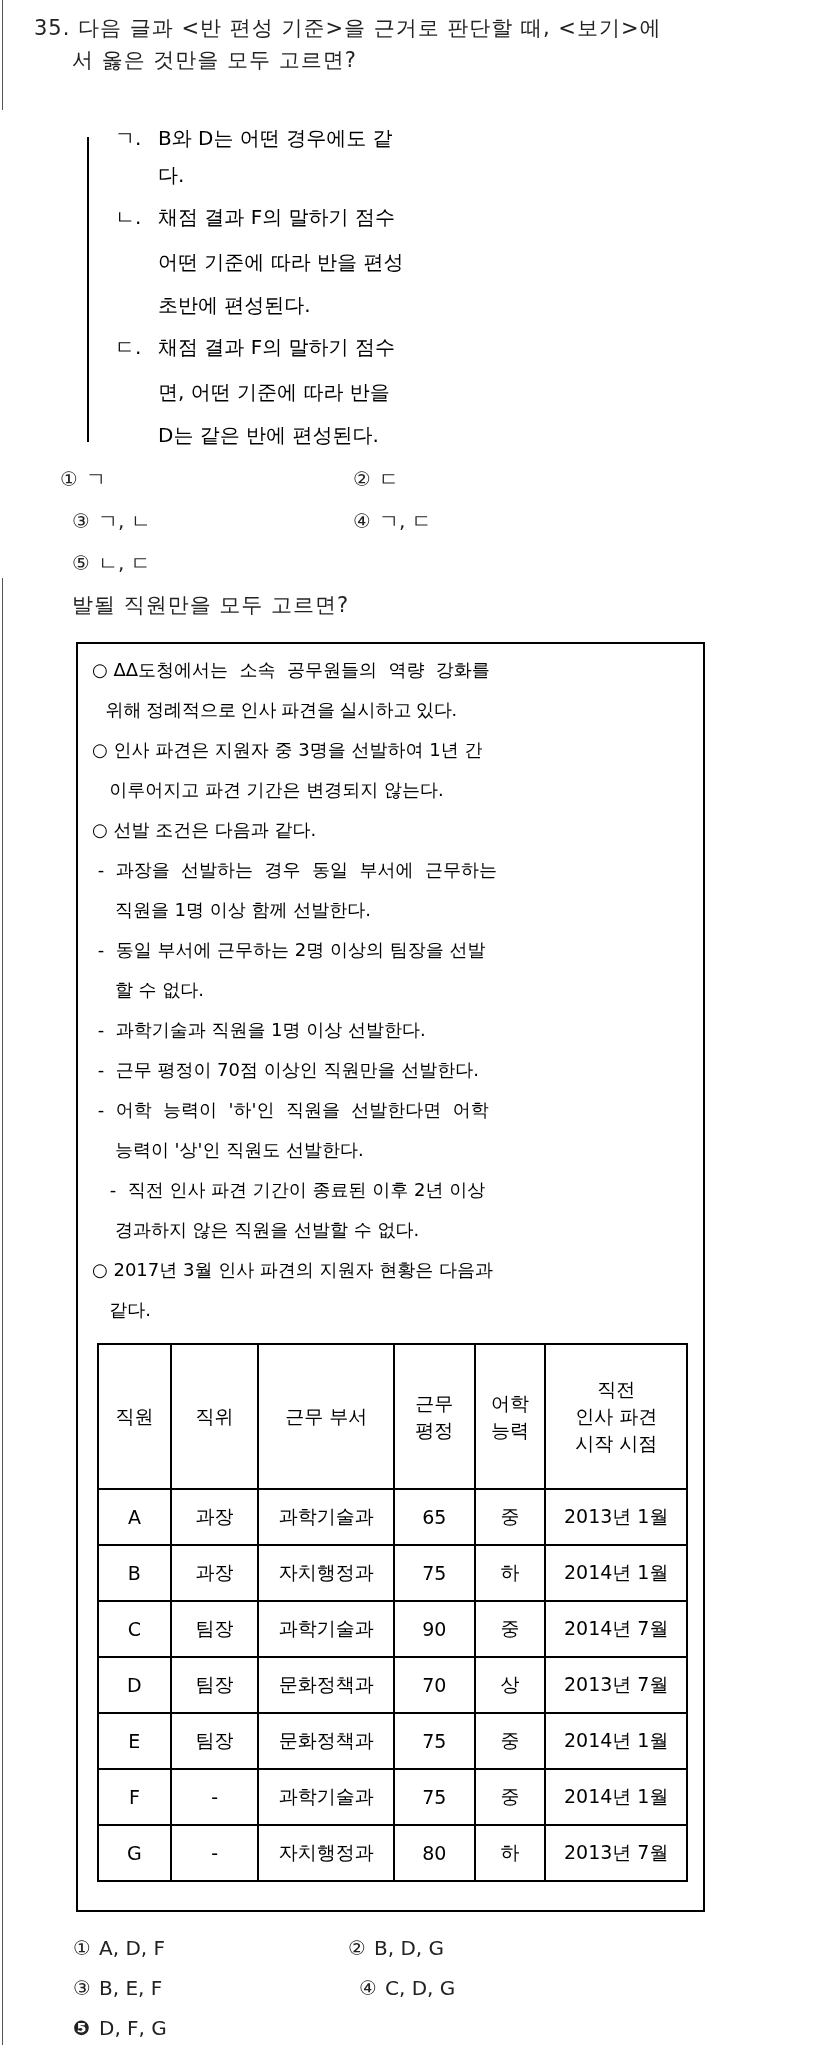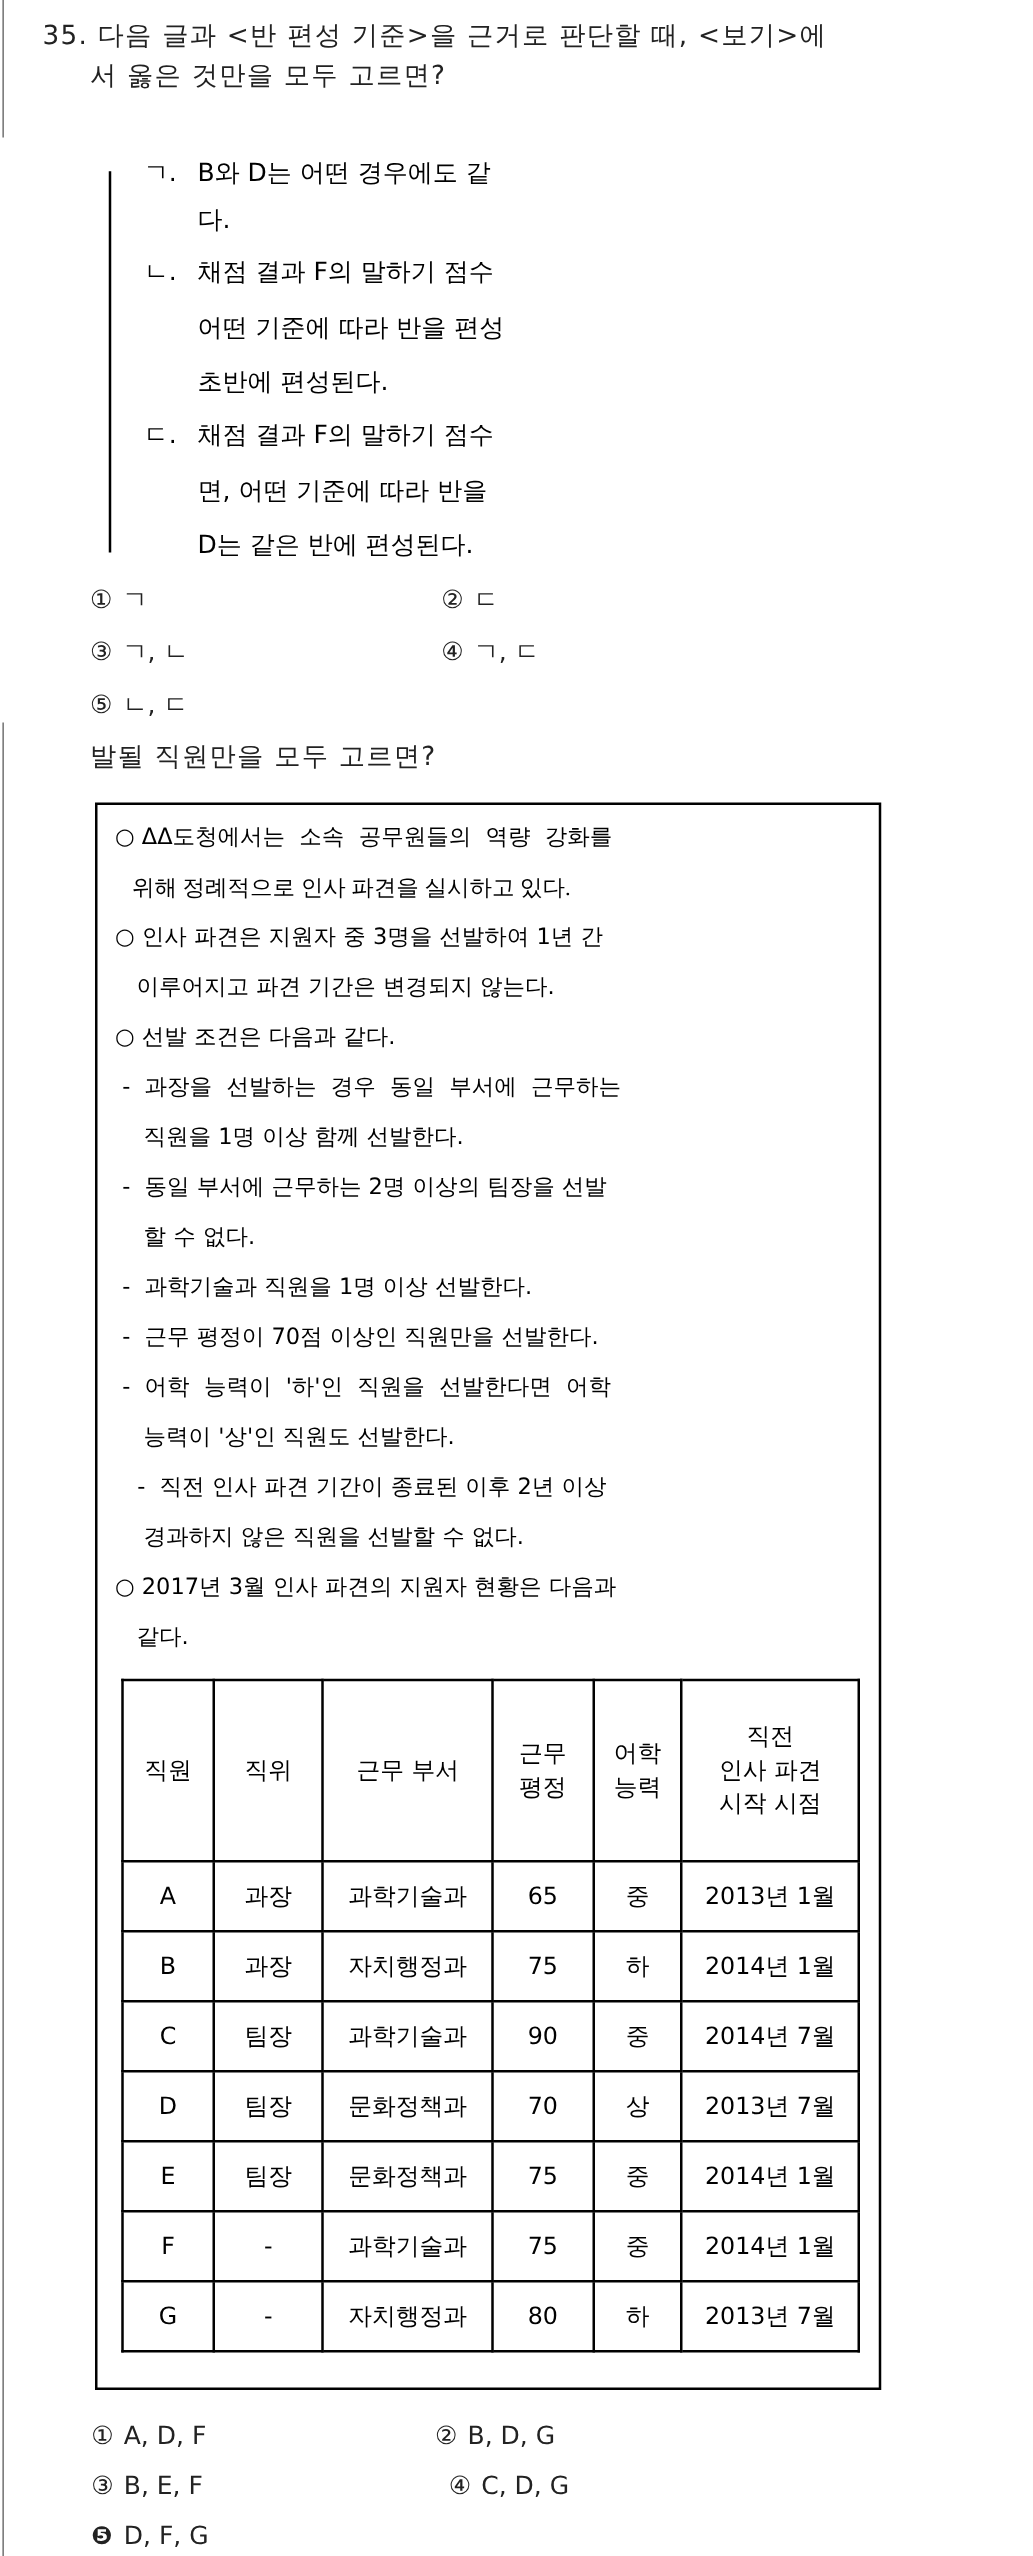--- a/index.html
+++ b/index.html
@@ -45,21 +45,21 @@
   <div class="b-line" style="left:70px;top:77px;">채점 결과 F의 말하기 점수</div>
   <div class="b-line" style="left:70px;top:122px;">어떤 기준에 따라 반을 편성</div>
   <div class="b-line" style="left:70px;top:165px;">초반에 편성된다.</div>
 
   <div class="b-line" style="left:27px;top:207px;">ㄷ.</div>
   <div class="b-line" style="left:70px;top:207px;">채점 결과 F의 말하기 점수</div>
   <div class="b-line" style="left:70px;top:252px;">면, 어떤 기준에 따라 반을</div>
   <div class="b-line" style="left:70px;top:295px;">D는 같은 반에 편성된다.</div>
 </div>
 
-<div class="opt" style="left:72px;top:467px;"><span class="num">①</span><span>ㄱ</span></div>
+<div class="opt" style="left:60px;top:467px;"><span class="num">①</span><span>ㄱ</span></div>
 <div class="opt" style="left:353px;top:467px;"><span class="num">②</span><span>ㄷ</span></div>
 <div class="opt" style="left:72px;top:509px;"><span class="num">③</span><span>ㄱ, ㄴ</span></div>
 <div class="opt" style="left:353px;top:509px;"><span class="num">④</span><span>ㄱ, ㄷ</span></div>
 <div class="opt" style="left:72px;top:551px;"><span class="num">⑤</span><span>ㄴ, ㄷ</span></div>
 
 <div class="abs q-text" style="left:72px;top:589px;text-align:center;">발될 직원만을 모두 고르면?</div>
 
 <div class="box-real"></div>
 <div>
   <div class="bl" style="left:92px;top:657px;white-space:pre;">○ ΔΔ도청에서는  소속  공무원들의  역량  강화를</div>

